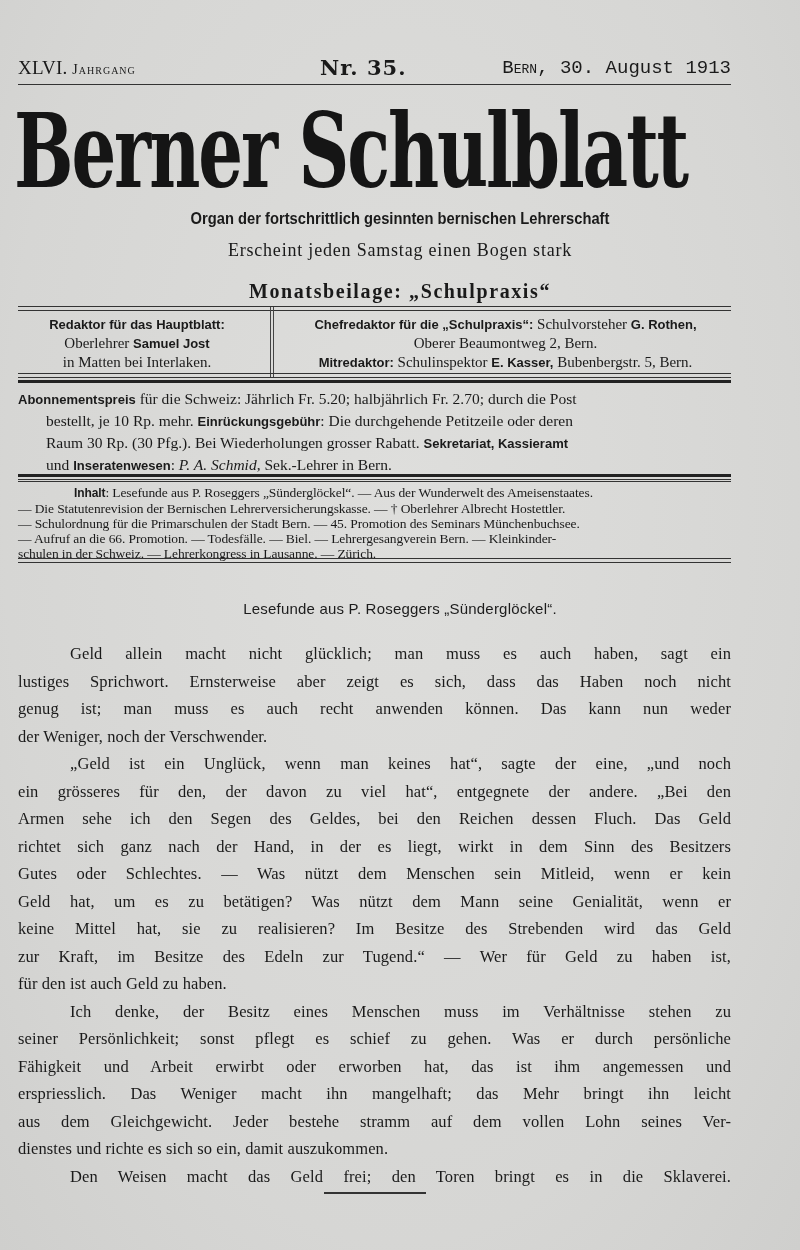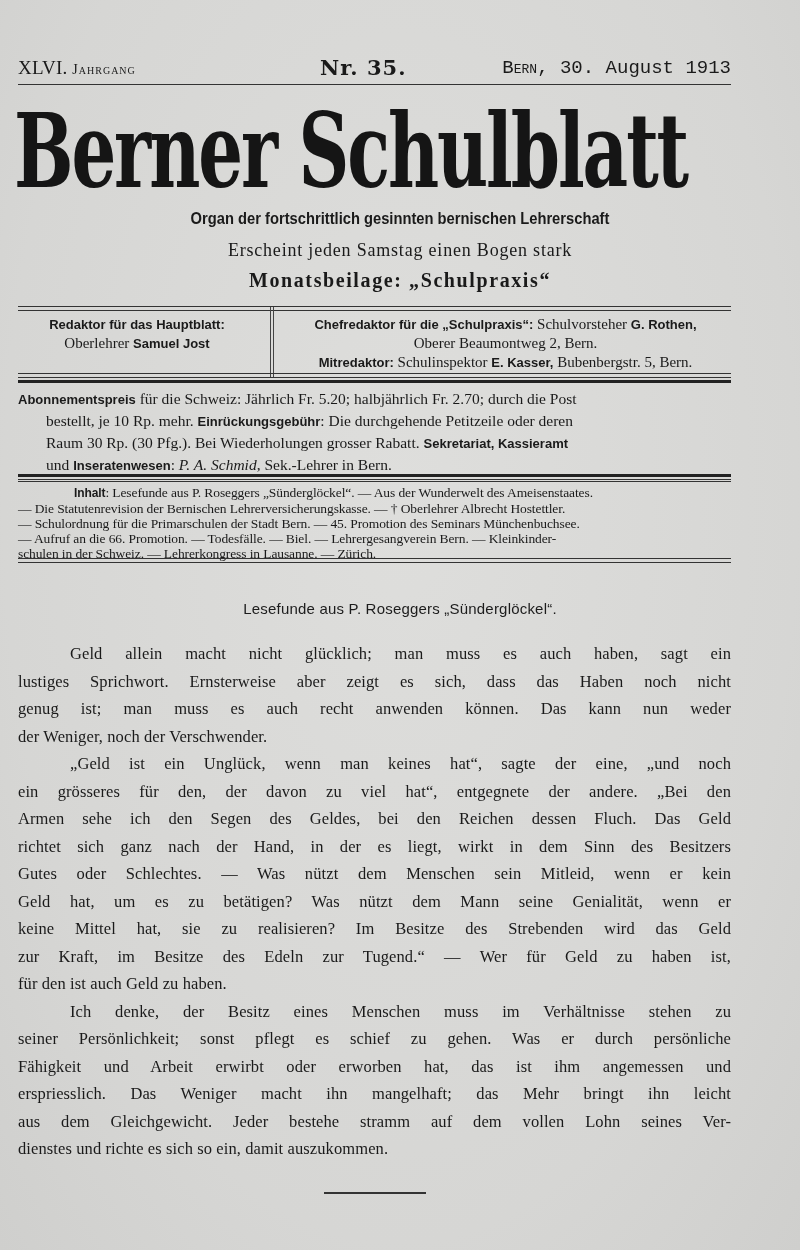--- a/index.html
+++ b/index.html
@@ -21,21 +21,21 @@
   .topline .right .sc { font-variant: small-caps; }
   .rule-top { position: absolute; top: 84px; left: 18px; width: 713px; height: 1px; background: #333; }
 
   .masthead { position: absolute; top: 98px; left: 14px; width: 720px; height: 106px;
     font-family: "DejaVu Serif", serif; font-weight: bold; font-size: 102px; line-height: 106px;
     letter-spacing: -3px; transform: scaleX(0.69); transform-origin: left top; white-space: nowrap; color: #151515; }
 
   .sub1 { position: absolute; top: 210px; left: 0; width: 800px; text-align: center; font-family: "Liberation Sans", sans-serif;
     font-weight: bold; font-size: 16px; transform: scaleX(0.92); }
   .sub2 { position: absolute; top: 240px; left: 0; width: 800px; text-align: center; font-size: 18px; letter-spacing: 0.8px; }
-  .sub3 { position: absolute; top: 269px; left: 0; width: 800px; text-align: center; font-size: 20px; font-weight: bold; letter-spacing: 1.6px; }
+  .sub3 { position: absolute; top: 280px; left: 0; width: 800px; text-align: center; font-size: 20px; font-weight: bold; letter-spacing: 1.6px; }
 
   .dblrule { position: absolute; left: 18px; width: 713px; border-top: 1px solid #333; height: 3px; border-bottom: 1px solid #333; }
   .thickrule { position: absolute; left: 18px; width: 713px; height: 3px; background: #222; }
 
   .editors { position: absolute; top: 313px; left: 18px; width: 713px; height: 62px; font-size: 15px; line-height: 19px; }
   .editors .l { position: absolute; left: 0; top: 2px; width: 238px; text-align: center; }
   .editors .divider { position: absolute; left: 252px; top: -6px; width: 2px; height: 70px; border-left: 1px solid #444; border-right: 1px solid #444; }
   .editors .r { position: absolute; left: 262px; top: 2px; width: 451px; text-align: center; }
   .sansb { font-family: "Liberation Sans", sans-serif; font-weight: bold; font-size: 13px; }
 
@@ -72,20 +72,21 @@
   <div class="sub1">Organ der fortschrittlich gesinnten bernischen Lehrerschaft</div>
   <div class="sub2">Erscheint jeden Samstag einen Bogen stark</div>
   <div class="sub3">Monatsbeilage: „Schulpraxis“</div>
 
   <div class="dblrule" style="top:306px;"></div>
 
   <div class="editors">
     <div class="l">
       <div><span class="sansb">Redaktor für das Hauptblatt:</span></div>
       <div><span>Oberlehrer </span><span class="sansb">Samuel Jost</span></div>
+      <div>in Matten bei Interlaken.</div>
     </div>
     <div class="divider"></div>
     <div class="r">
       <div><span class="sansb">Chefredaktor für die „Schulpraxis“:</span><span> Schulvorsteher </span><span class="sansb">G. Rothen,</span></div>
       <div>Oberer Beaumontweg 2, Bern.</div>
       <div><span class="sansb">Mitredaktor:</span><span> Schulinspektor </span><span class="sansb">E. Kasser,</span><span> Bubenbergstr. 5, Bern.</span></div>
     </div>
   </div>
 
   <div class="dblrule" style="top:373px;"></div>
@@ -126,16 +127,17 @@
     <span class="line">Geld hat, um es zu betätigen? Was nützt dem Mann seine Genialität, wenn er</span>
     <span class="line">keine Mittel hat, sie zu realisieren? Im Besitze des Strebenden wird das Geld</span>
     <span class="line">zur Kraft, im Besitze des Edeln zur Tugend.“ — Wer für Geld zu haben ist,</span>
     <span class="line last">für den ist auch Geld zu haben.</span>
     <span class="line ind">Ich denke, der Besitz eines Menschen muss im Verhältnisse stehen zu</span>
     <span class="line">seiner Persönlichkeit; sonst pflegt es schief zu gehen. Was er durch persönliche</span>
     <span class="line">Fähigkeit und Arbeit erwirbt oder erworben hat, das ist ihm angemessen und</span>
     <span class="line">erspriesslich. Das Weniger macht ihn mangelhaft; das Mehr bringt ihn leicht</span>
     <span class="line">aus dem Gleichgewicht. Jeder bestehe stramm auf dem vollen Lohn seines Ver-</span>
     <span class="line last">dienstes und richte es sich so ein, damit auszukommen.</span>
+    <span class="line ind">Den Weisen macht das Geld frei; den Toren bringt es in die Sklaverei.</span>
   </div>
 
   <div class="endrule"></div>
 </div>
 
 </body></html>

